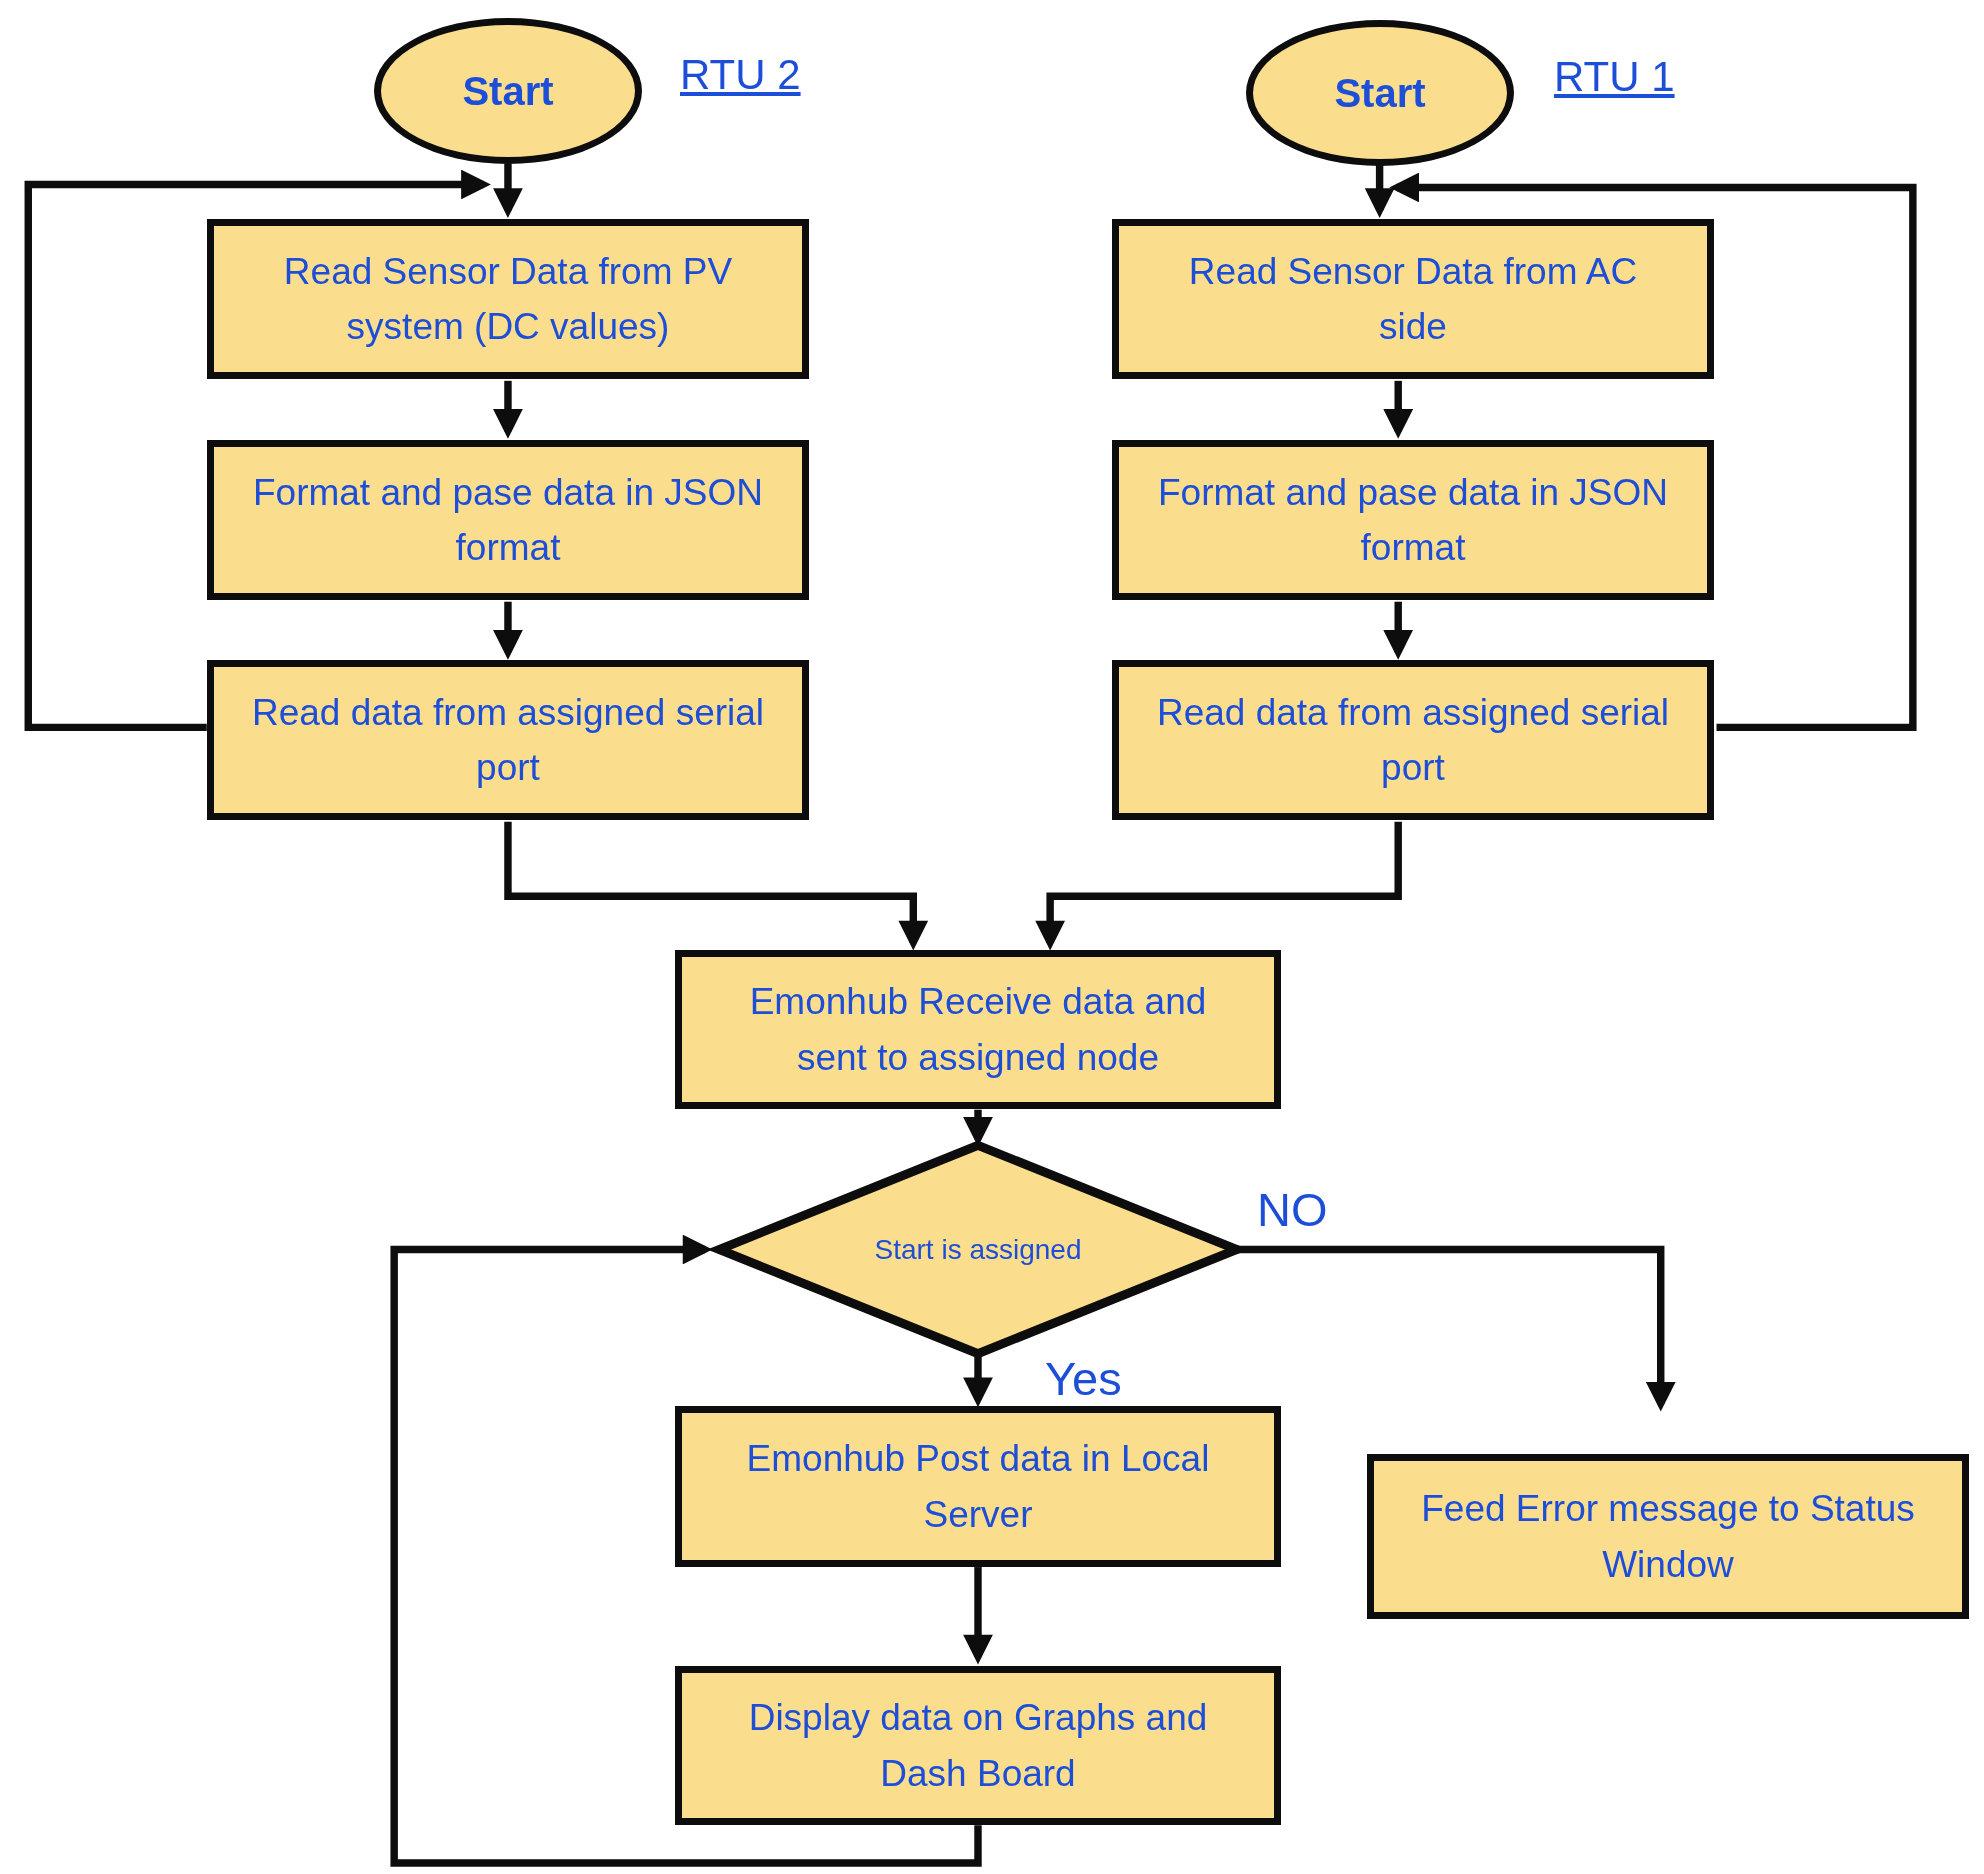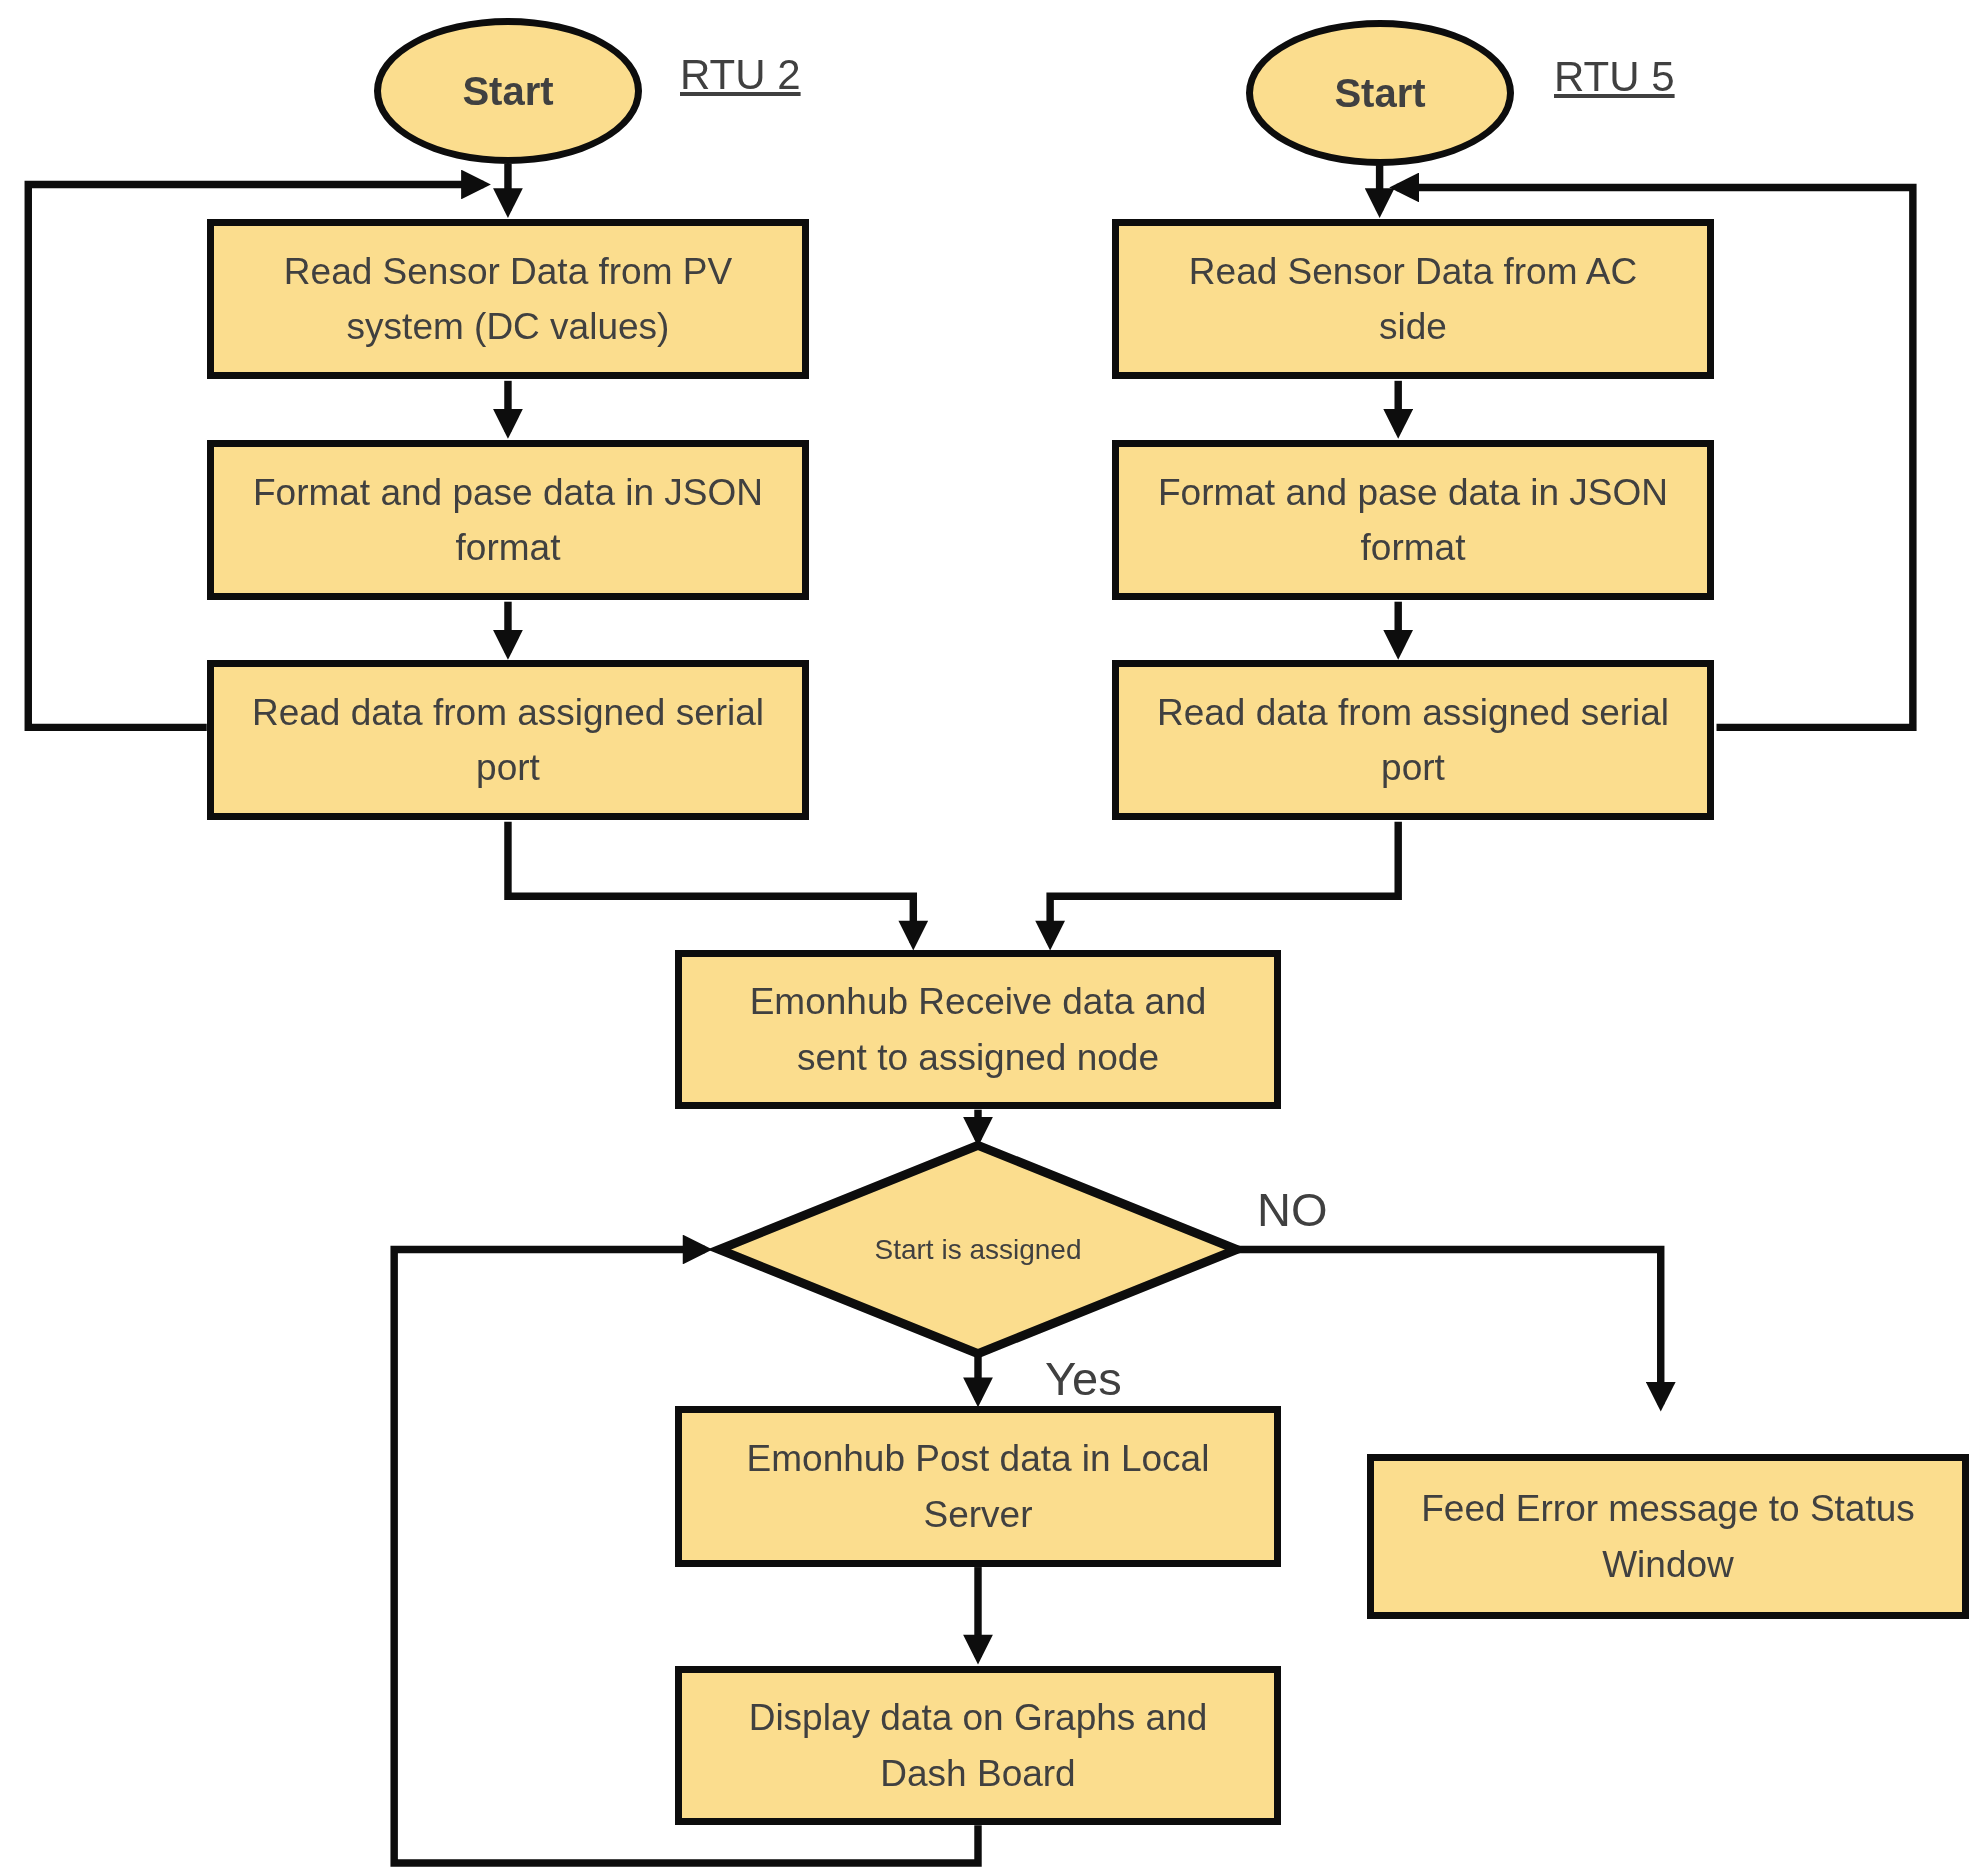--- a/index.html
+++ b/index.html
@@ -7,21 +7,21 @@
     --node-border:#0D0D0D;
     --connector:#0D0D0D;
     --background:#FFFFFF;
   }
   html,body{margin:0;padding:0;background:var(--background);}
   #canvas{
     position:relative;
     width:1981px;height:1875px;
     background:var(--background);
     font-family:"Liberation Sans", sans-serif;
-    color:#404040;
+    color:#1d4ed8;
     overflow:hidden;
   }
   #connector-layer{position:absolute;left:0;top:0;}
   .connector{stroke:var(--connector);stroke-width:10;fill:none;marker-end:url(#arrowhead);}
   .diamond-shape{fill:var(--node-fill);stroke:var(--node-border);stroke-width:12;}
   #arrowhead path{fill:var(--connector);}
   .node{
     position:absolute;
     box-sizing:border-box;
     background:var(--node-fill);
@@ -88,21 +88,21 @@
     <polygon class="diamond-shape" points="1315,1540 1663,1680 1315,1820 967,1680"></polygon>
   </svg>
 
   <div class="node ellipse" style="left:374px;top:18px;width:268px;height:146px;">Start</div>
   <div class="float-label" style="left:680px;top:54px;">RTU 2</div>
   <div class="node" style="left:207px;top:219px;width:602px;height:160px;">Read Sensor Data from PV system (DC values)</div>
   <div class="node" style="left:207px;top:440px;width:602px;height:160px;">Format and pase data in JSON format</div>
   <div class="node" style="left:207px;top:660px;width:602px;height:160px;">Read data from assigned serial port</div>
 
   <div class="node ellipse" style="left:1246px;top:20px;width:268px;height:146px;">Start</div>
-  <div class="float-label" style="left:1554px;top:56px;">RTU 5</div>
+  <div class="float-label" style="left:1554px;top:56px;">RTU 1</div>
   <div class="node" style="left:1112px;top:219px;width:602px;height:160px;">Read Sensor Data from AC side</div>
   <div class="node" style="left:1112px;top:440px;width:602px;height:160px;">Format and pase data in JSON format</div>
   <div class="node" style="left:1112px;top:660px;width:602px;height:160px;">Read data from assigned serial port</div>
 
   <div class="node" style="left:675px;top:950px;width:606px;height:159px;">Emonhub Receive data and sent to assigned node</div>
   <div class="decision-text" style="left:792px;top:1227px;width:372px;height:45px;">Start is assigned</div>
   <div class="branch-label" style="left:1045px;top:1355px;">Yes</div>
   <div class="branch-label" style="left:1257px;top:1186px;">NO</div>
 
   <div class="node" style="left:675px;top:1406px;width:606px;height:161px;">Emonhub Post data in Local Server</div>

